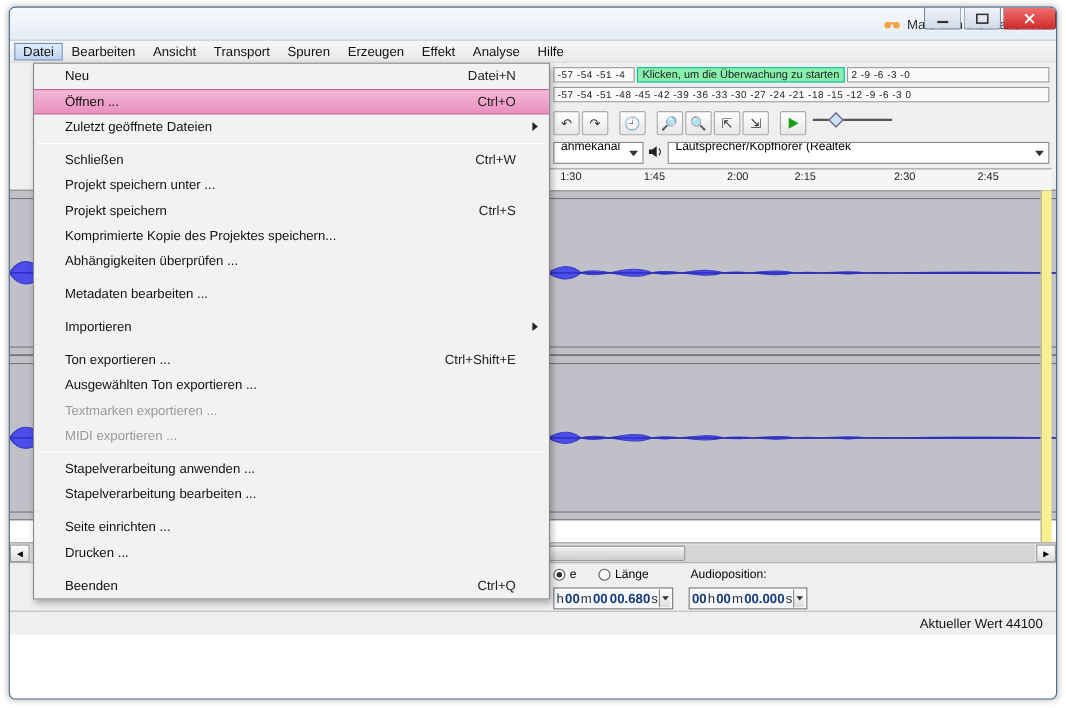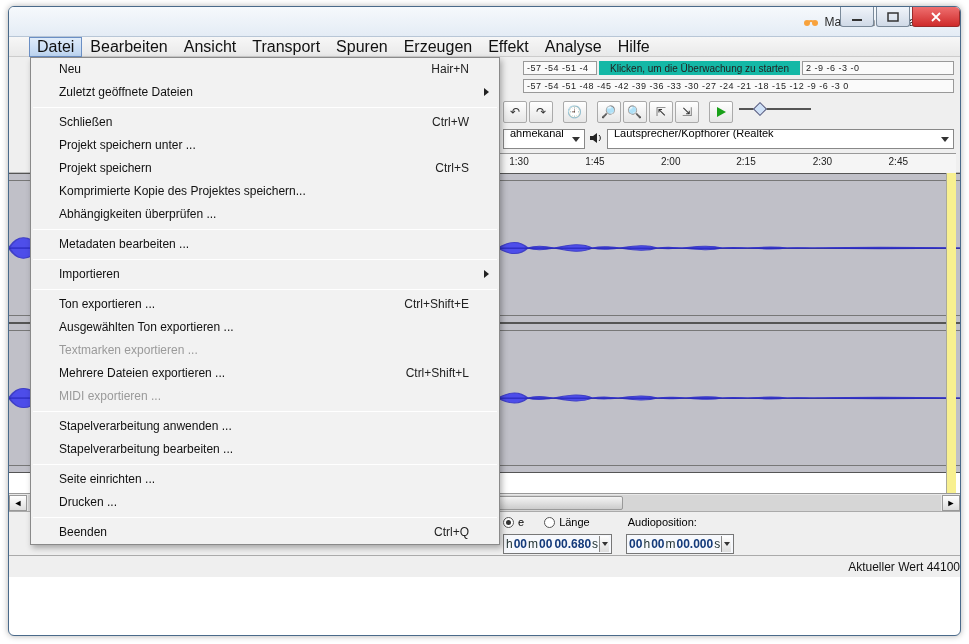--- a/index.html
+++ b/index.html
@@ -26,44 +26,44 @@
     display: flex; align-items: center; justify-content: center; font-size: 11px;
     border-bottom-left-radius: 3px; border-bottom-right-radius: 3px;
   }
   .win-btn.close { width: 48px; background: linear-gradient(#ef6f6f,#cf2b2b); color:#fff; border-color:#9a2a2a; }
   .win-btn svg { width: 12px; height: 10px; }
 
   
   .menubar {
     height: 20px; background: linear-gradient(#f7f7f7,#e9e9e9);
     border-bottom: 1px solid #ccc; display: flex; align-items: center;
-    padding-left: 20px; font-size: 16px;
+    padding-left: 4px; font-size: 12px;
   }
   .menubar .menu-item {
     padding: 1px 8px; cursor: default; color: #111;
   }
   .menubar .menu-item.open {
     background: linear-gradient(#e0ecfa,#bcd4f0); border: 1px solid #6b8fc4;
     padding: 0 7px;
   }
 
   
   .toolbars {
     background: #efefef; position: relative; height: 116px;
     border-bottom: 1px solid #bbb;
   }
-  .tb-row { position: absolute; left: 0; right: 0; display: flex; align-items: center; margin-left: 20px; }
+  .tb-row { position: absolute; left: 0; right: 0; display: flex; align-items: center; }
   .meter-box {
     height: 14px; font-size: 9px; letter-spacing: .5px;
     background: #fafafa; border: 1px solid #999; color: #222;
     display: flex; align-items: center; padding: 0 3px;
     white-space: nowrap; overflow: hidden;
   }
   .meter-note {
-    height: 14px; font-size: 10px; border: 7px solid #14b8a6; background:#84cc16;
+    height: 14px; font-size: 10px; border: 1px solid #14b8a6; background:#86efac;
     padding: 0 4px; display:flex; align-items:center; color:#222;
   }
   .tb-small-row { position: absolute; display: flex; gap: 2px; }
   .tb-btn {
     width: 24px; height: 22px; border: 1px solid #aaa; background: linear-gradient(#fff,#e6e6e6);
     border-radius: 2px; display:flex; align-items:center; justify-content:center;
     font-size: 12px; color:#333;
   }
   .tb-sep { width: 6px; }
   .play-btn svg { width:12px; height:12px; }
@@ -128,21 +128,21 @@
     display:inline-flex; align-items:center; border:1px solid #777; background:#f6f8fc;
     font-family: "Consolas","Courier New",monospace; font-size:12px; padding:1px 2px; gap:1px;
   }
   .timefield .unit { color:#233; }
   .timefield .num { color:#143a7a; font-weight:600; }
   .timefield .dd { width:10px; height:16px; border-left:1px solid #888; display:flex; align-items:center; justify-content:center; background:linear-gradient(#fff,#ddd);}
   .timefield .dd::after { content:""; border-left:3px solid transparent; border-right:3px solid transparent; border-top:4px solid #333; }
 
   .statusbar {
     height: 22px; border-top:1px solid #aaa; background:#efefef;
-    display:flex; align-items:center; justify-content:flex-end; 
+    display:flex; align-items:center; justify-content:flex-end; padding-right:12px;
     font-size:12px; color:#111;
   }
 
   
   .dropdown {
     position:absolute; left: 21px; top: 50px; width: 470px;
     background:#f2f2f2; border:1px solid #8a8a8a; box-shadow:2px 3px 6px rgba(0,0,0,.3);
     font-size:12px; z-index: 100;
   }
   .dd-item {
@@ -254,21 +254,21 @@
       </span>
       <div class="combo" style="flex:1">
         <span>Lautsprecher/Kopfhörer (Realtek</span>
       </div>
     </div>
 
     <div class="timeline" id="timeline" style="top:96px;">
         <span class="tick" style="left: 20px;">1:30</span>
         <span class="tick" style="left: 95.8621px;">1:45</span>
         <span class="tick" style="left: 171.724px;">2:00</span>
-        <span class="tick" style="left: 247px;">2:15</span>
+        <span class="tick" style="left: 233px;">2:15</span>
         <span class="tick" style="left: 323.448px;">2:30</span>
         <span class="tick" style="left: 399.31px;">2:45</span>
       </div>
   </div>
 
   <div class="trackarea">
     <div class="track">
       <div class="track-body">
         <div class="edge-line" style="top:6px;"></div>
         <div class="edge-line" style="bottom:6px;"></div>
@@ -344,21 +344,25 @@
     </div>
   </div>
 
   <div class="statusbar">
     <span>Aktueller Wert 44100</span>
   </div>
 
   <div class="dropdown" id="file-menu">
       <div class="dd-item">
         <span>Neu</span>
-        <span class="short">Hair+N</span>
+        <span class="short">Datei+N</span>
+      </div>
+      <div class="dd-item highlight">
+        <span>Öffnen ...</span>
+        <span class="short">Ctrl+O</span>
       </div>
       <div class="dd-item">
         <span>Zuletzt geöffnete Dateien</span>
         <span class="submenu-arrow"></span>
       </div>
       <div class="dd-sep"></div>
       <div class="dd-item">
         <span>Schließen</span>
         <span class="short">Ctrl+W</span>
       </div>
@@ -388,24 +392,20 @@
       <div class="dd-item">
         <span>Ton exportieren ...</span>
         <span class="short">Ctrl+Shift+E</span>
       </div>
       <div class="dd-item">
         <span>Ausgewählten Ton exportieren ...</span>
       </div>
       <div class="dd-item disabled">
         <span>Textmarken exportieren ...</span>
       </div>
-      <div class="dd-item">
-        <span>Mehrere Dateien exportieren ...</span>
-        <span class="short">Ctrl+Shift+L</span>
-      </div>
       <div class="dd-item disabled">
         <span>MIDI exportieren ...</span>
       </div>
       <div class="dd-sep"></div>
       <div class="dd-item">
         <span>Stapelverarbeitung anwenden ...</span>
       </div>
       <div class="dd-item">
         <span>Stapelverarbeitung bearbeiten ...</span>
       </div>

